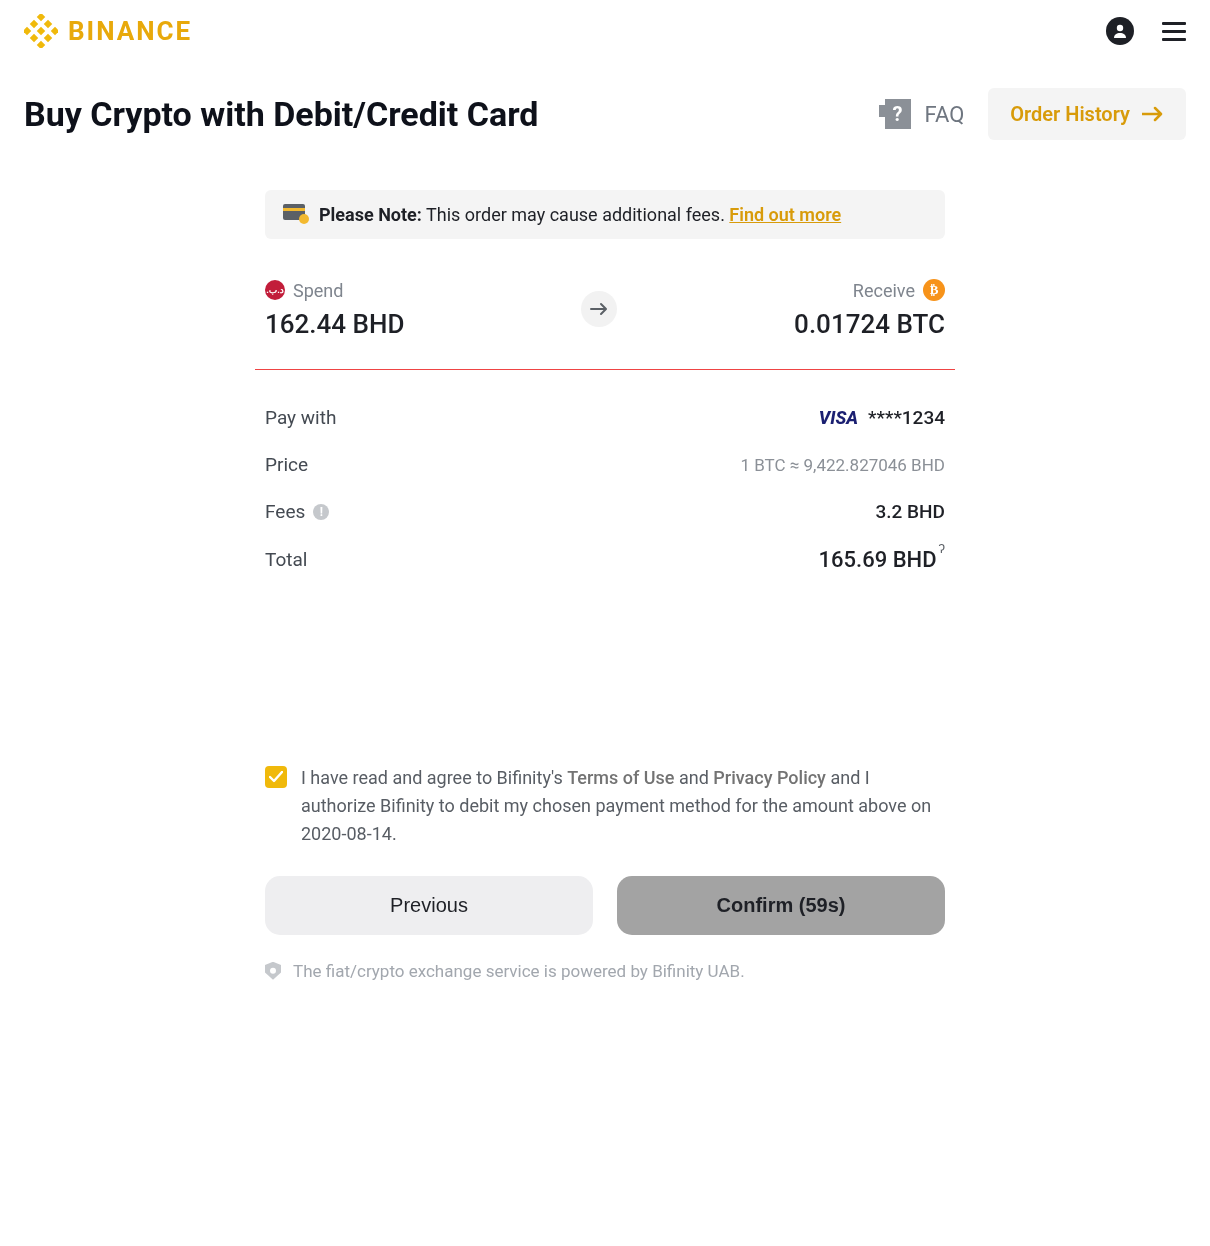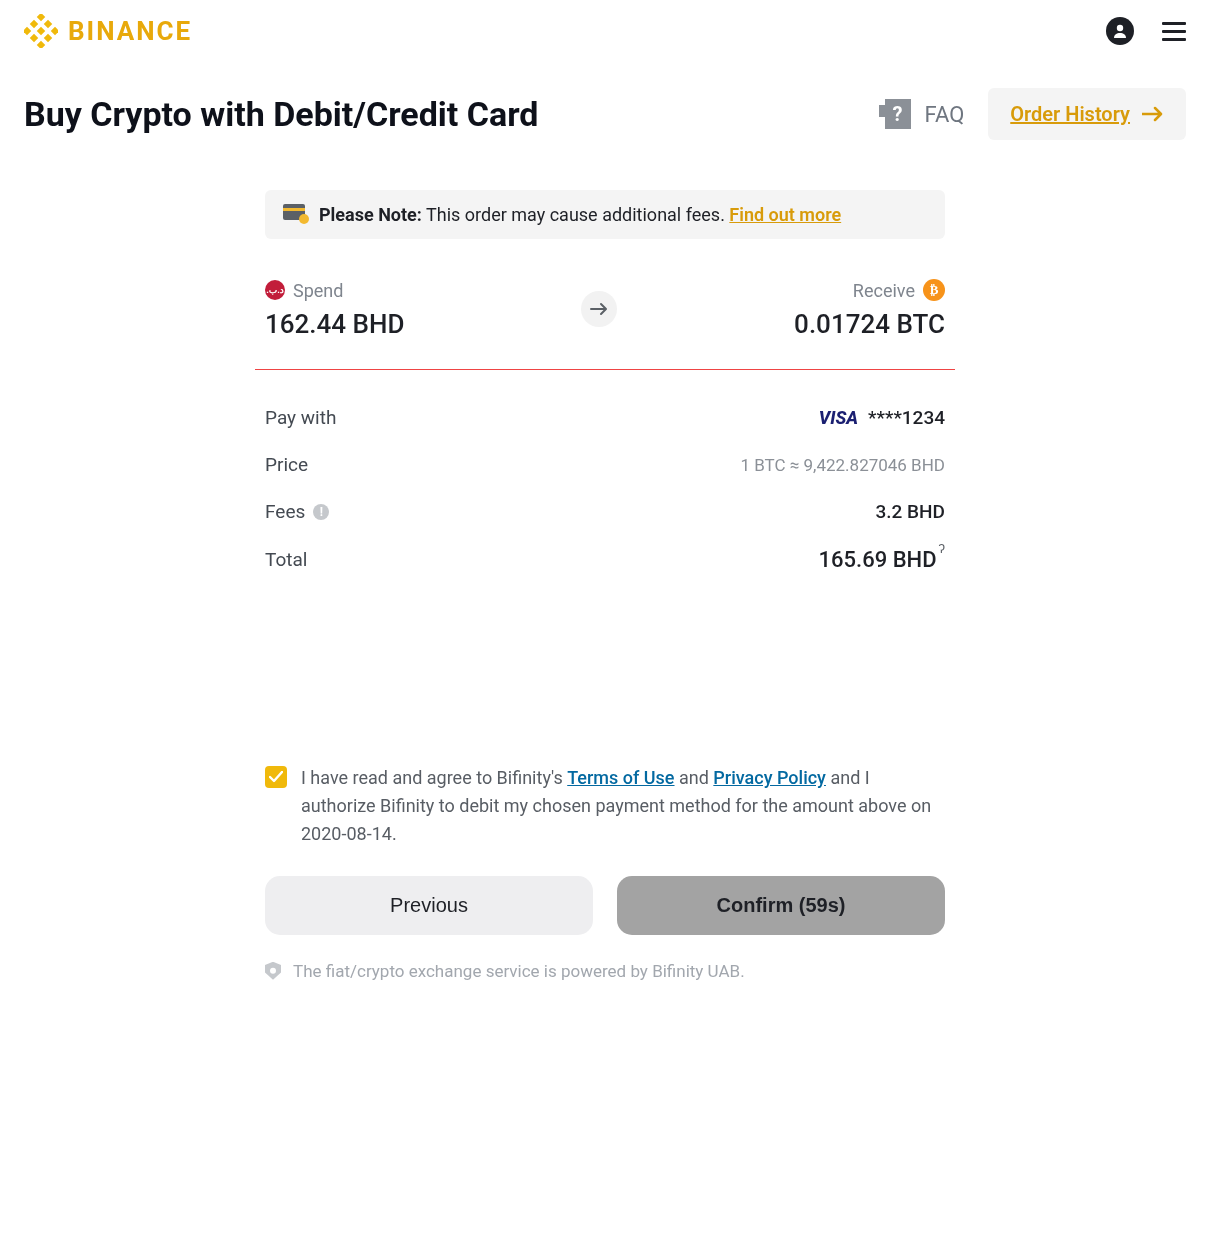--- a/index.html
+++ b/index.html
@@ -90,21 +90,20 @@
     background:#f4f4f4;
     color:#d89b0a;
     font-size:20px;
     font-weight:600;
     padding: 14px 22px;
     border-radius:6px;
     display:flex;
     align-items:center;
     gap:12px;
     cursor:pointer;
-    text-decoration:underline;
   }
   .arrow-right {
     display:inline-flex;
   }
   .content {
     width: 720px;
     margin: 40px auto 0 auto;
     padding: 0 20px;
   }
   .confirm-title {
@@ -227,21 +226,21 @@
   .checkbox {
     width:22px; height:22px;
     border-radius:4px;
     background:#f0b90b;
     flex:0 0 auto;
     display:flex; align-items:center; justify-content:center;
     margin-top:2px;
     cursor:pointer;
   }
   .checkbox svg { display:block; }
-  .consent a { color:#0369a1; text-decoration:underline; cursor:pointer; font-weight:500;}
+  .consent a { color:#737373; cursor:pointer; font-weight:500;}
   .buttons {
     display:flex;
     gap:24px;
     margin-top:28px;
   }
   .btn {
     flex:1;
     padding: 18px 0;
     border:none;
     border-radius:15px;

